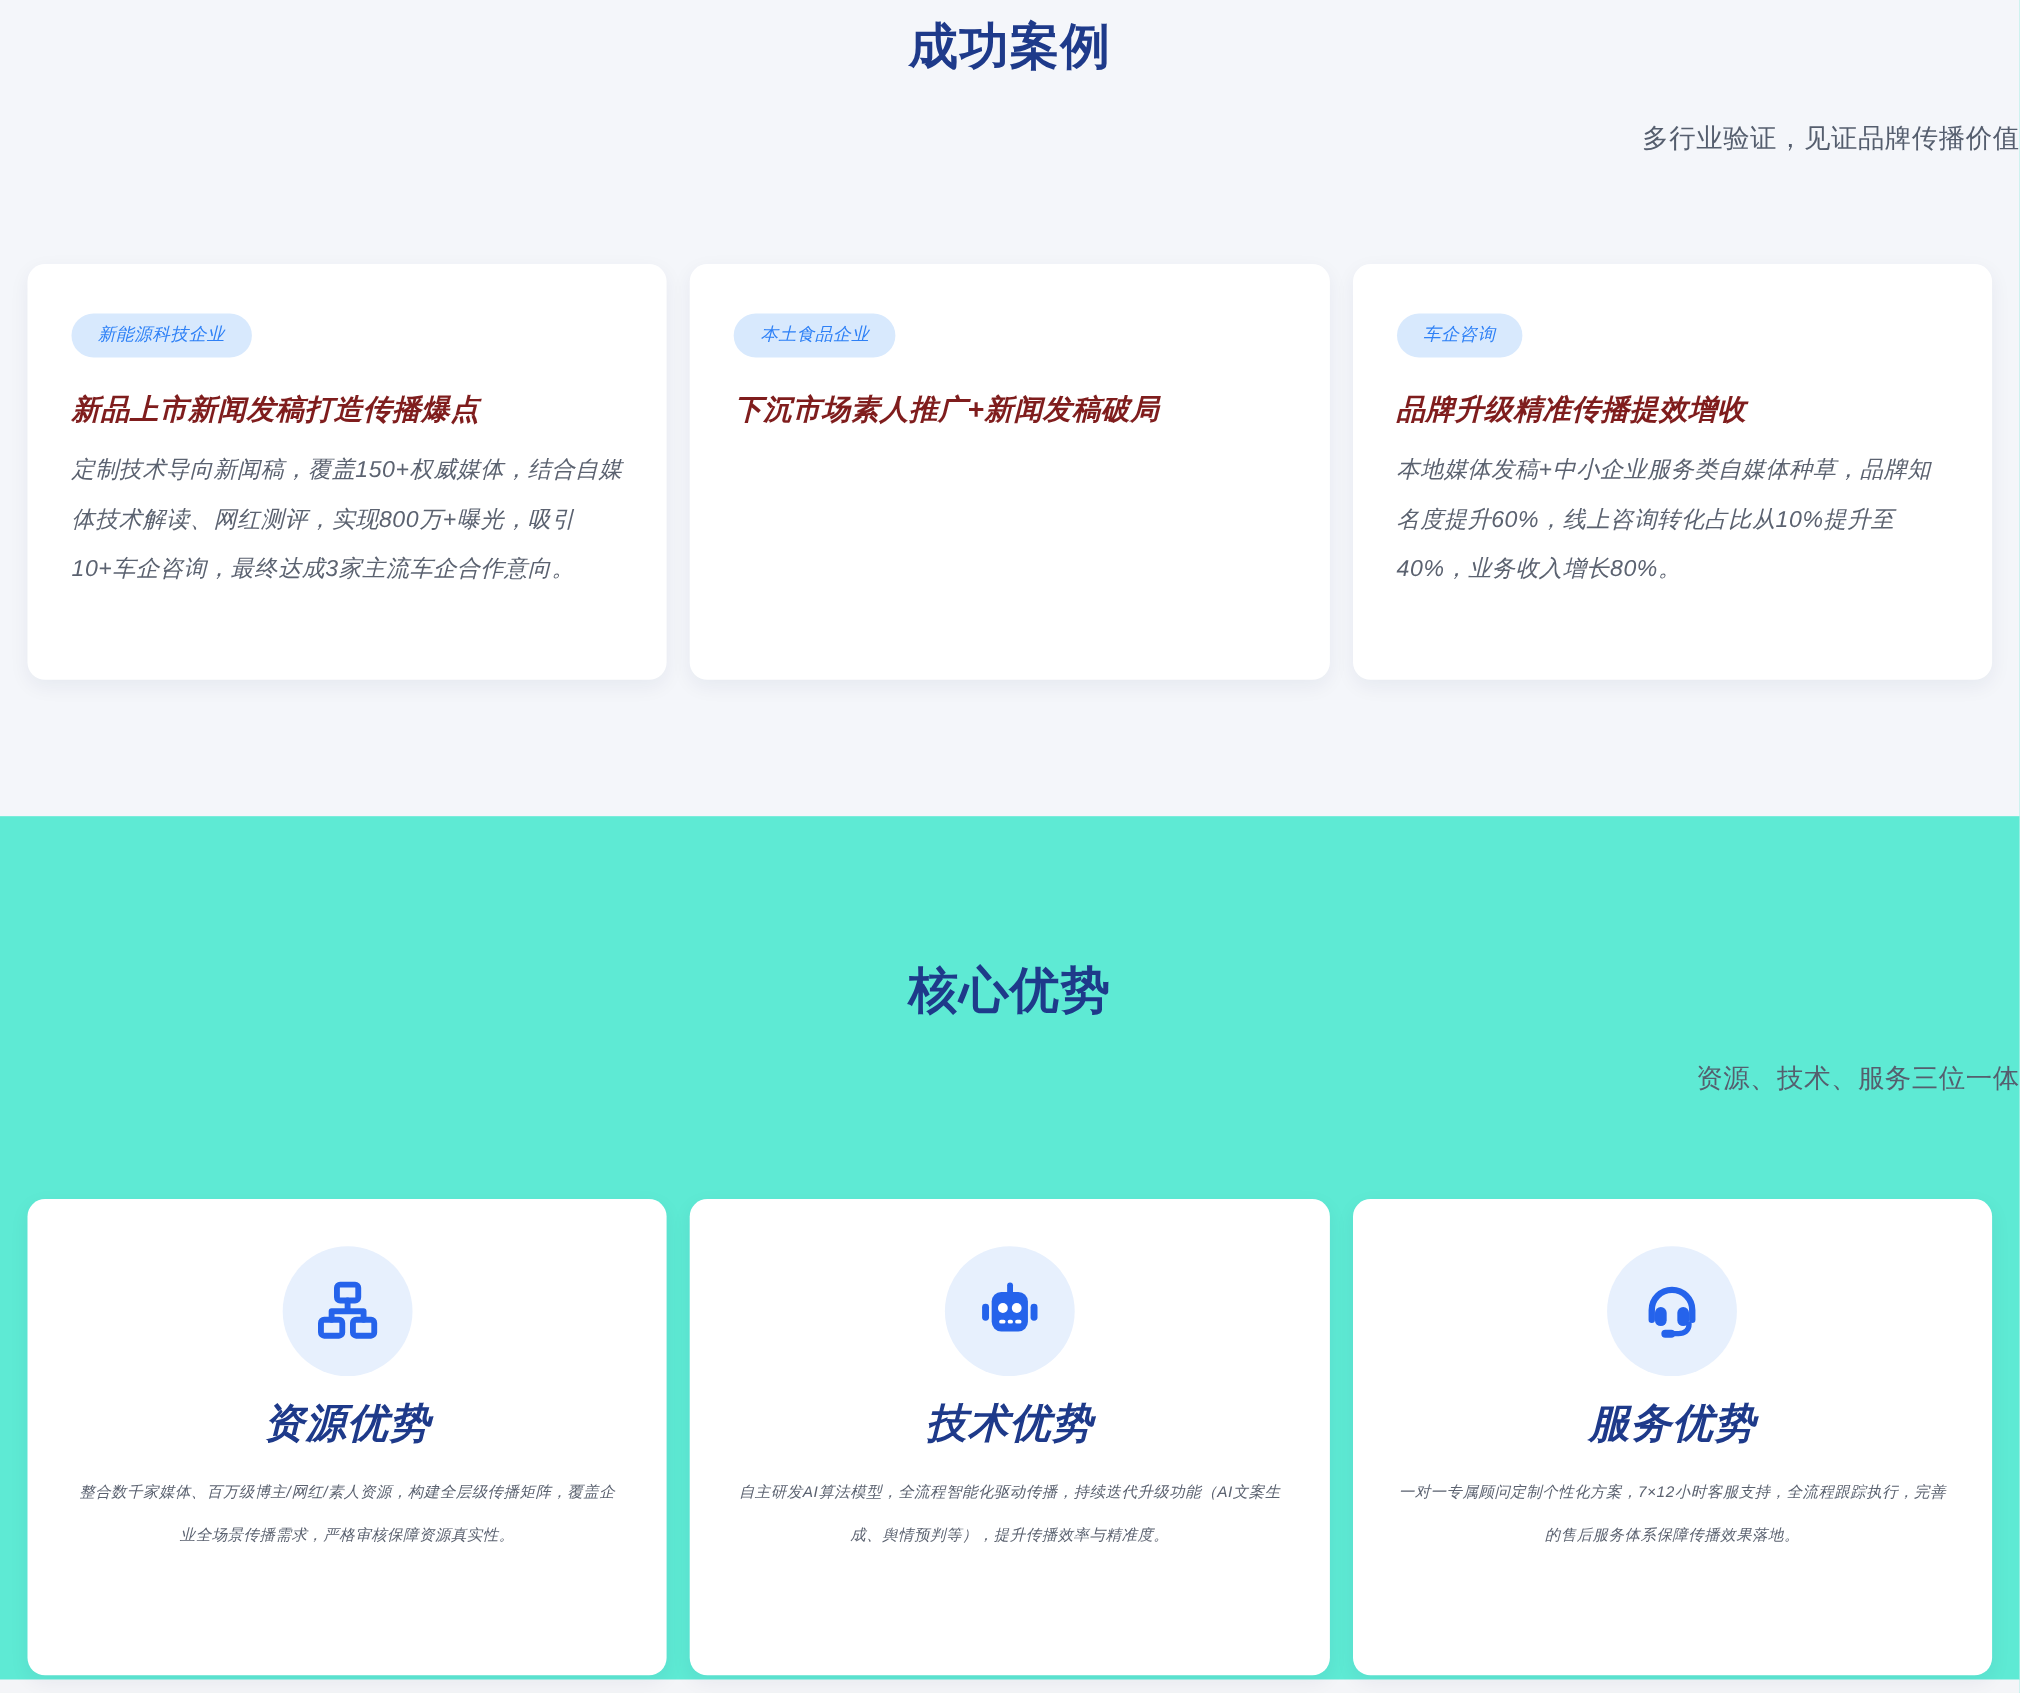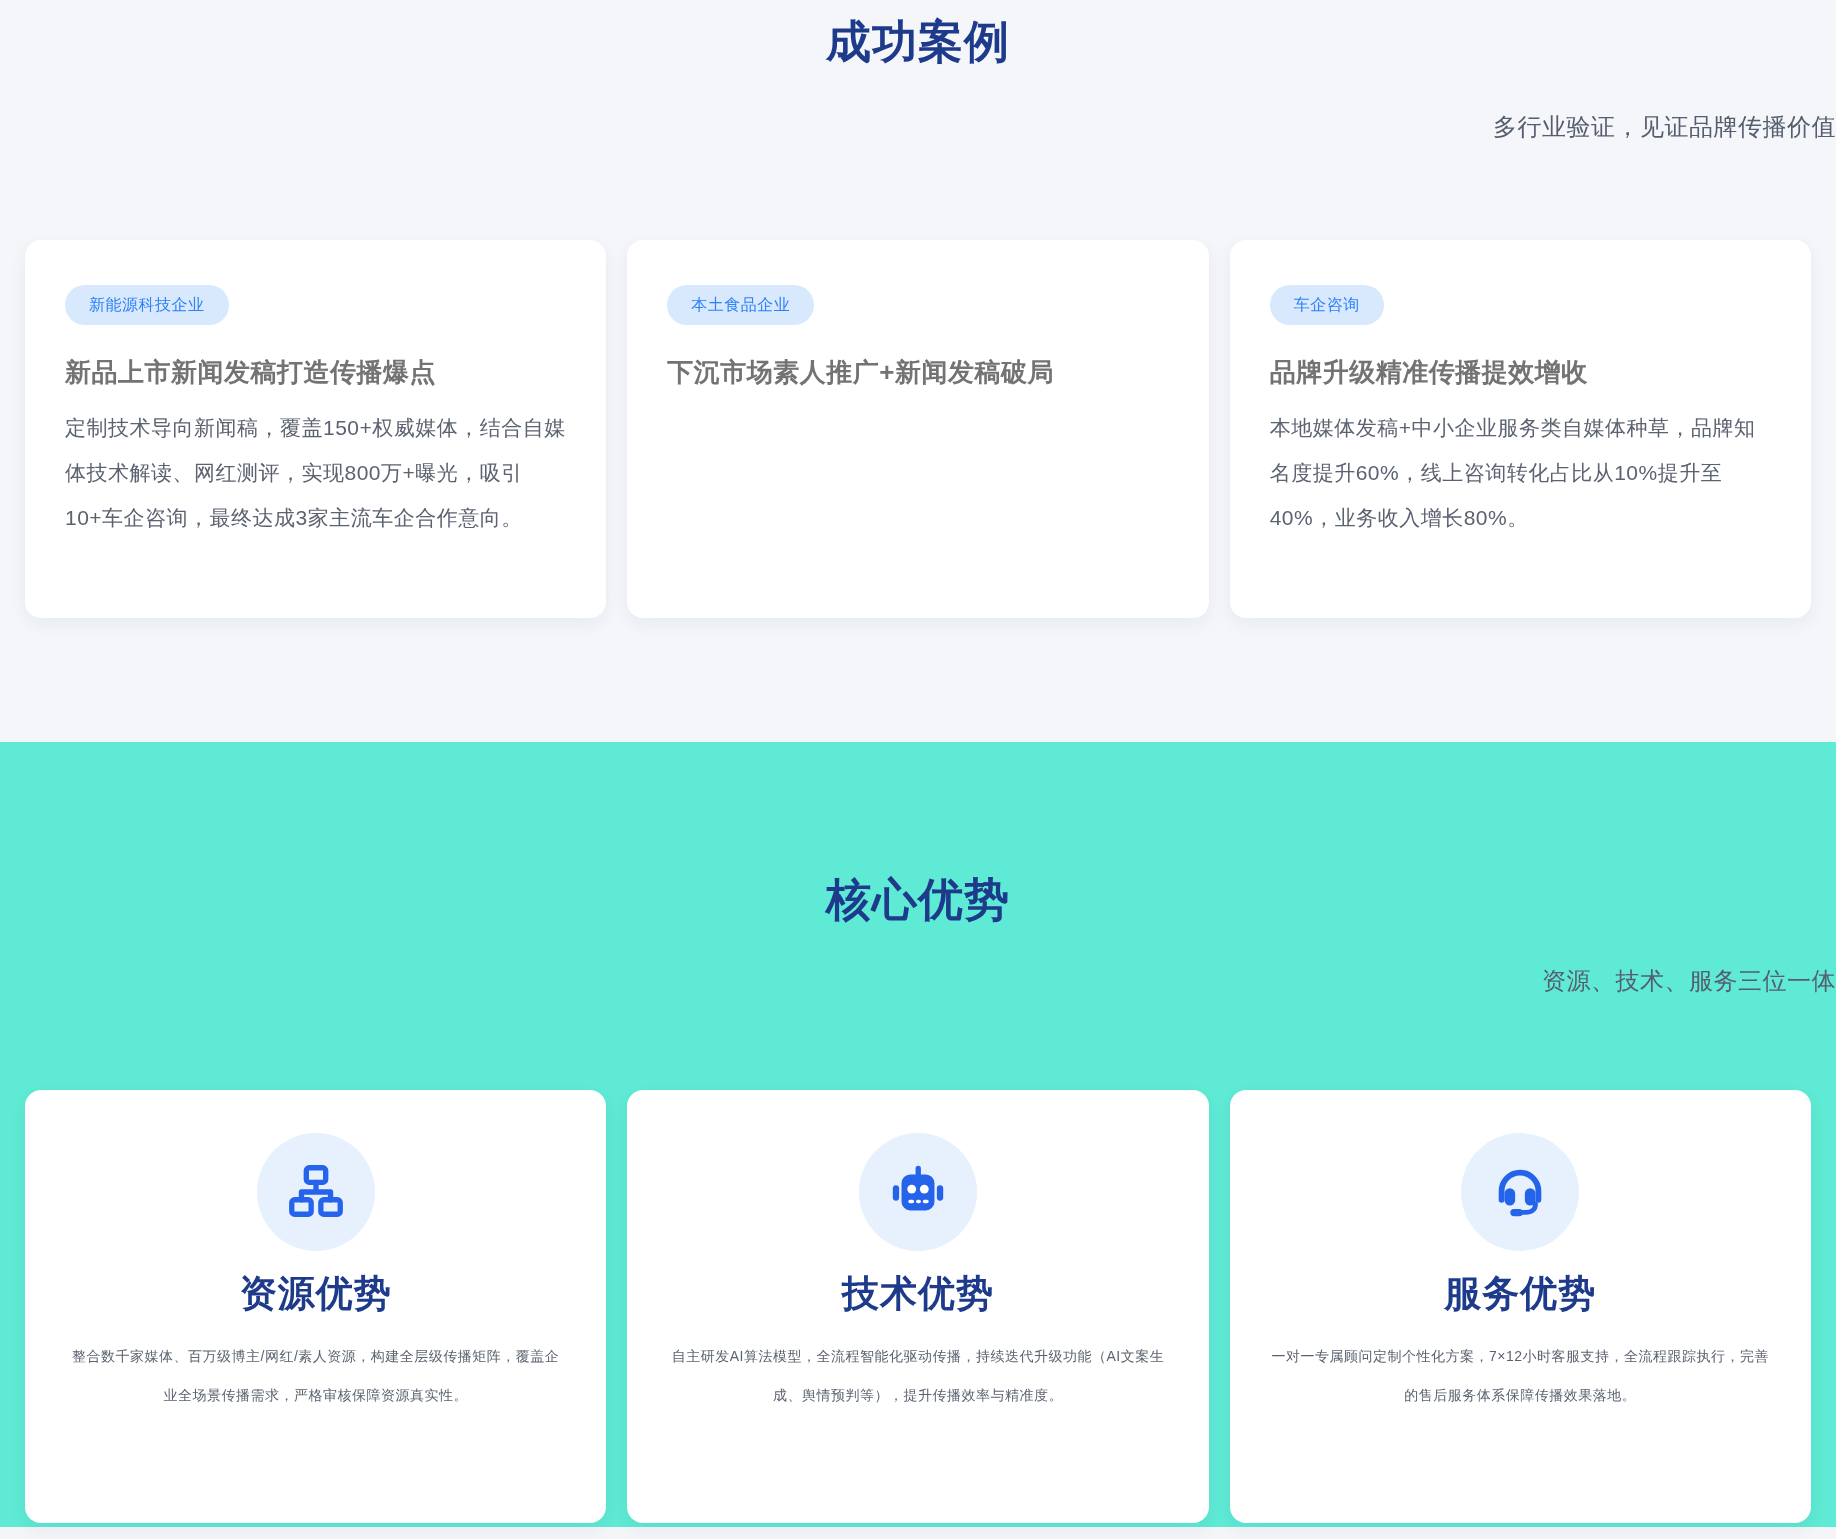--- a/index.html
+++ b/index.html
@@ -17,34 +17,35 @@
     line-height: 56px; letter-spacing: 1px;
   }
   .section-subtitle {
     text-align: right; color: #555e6e; font-size: 24px; line-height: 34px;
     margin-top: 40px; letter-spacing: 0.5px;
   }
   .section-advantages .section-subtitle { margin-top: 36px; }
   .cards-row {
     display: flex; gap: 21px; padding: 0 25px; margin-top: 96px;
     align-items: stretch;
+    font-style: italic;
   }
   .section-advantages .cards-row { margin-top: 92px; }
   .card {
     flex: 1 1 0; background: #ffffff; border-radius: 16px;
     box-shadow: 0 6px 18px rgba(20, 40, 90, 0.06);
   }
   .case-card { height: 378px; padding: 45px 40px 0 40px; }
   .badge {
     display: inline-block; background: #d8e9fd; color: #2e80f6;
     font-size: 16px; line-height: 40px; height: 40px; padding: 0 24px;
     border-radius: 20px; letter-spacing: 0.5px;
   }
   .case-title {
-    margin-top: 30px; color: #737373; font-size: 26px; font-weight: bold;
+    margin-top: 30px; color: #7f1d1d; font-size: 26px; font-weight: bold;
     letter-spacing: 0.5px; line-height: 34px;
   }
   .case-body {
     margin-top: 16px; color: #5b6270; font-size: 21px; line-height: 45px;
     letter-spacing: 0.5px; text-align: left;
   }
   .adv-card { height: 433px; padding: 43px 40px 0 40px; text-align: center; }
   .icon-circle {
     width: 118px; height: 118px; border-radius: 50%; background: #e7f0fd;
     margin: 0 auto; display: flex; align-items: center; justify-content: center;

